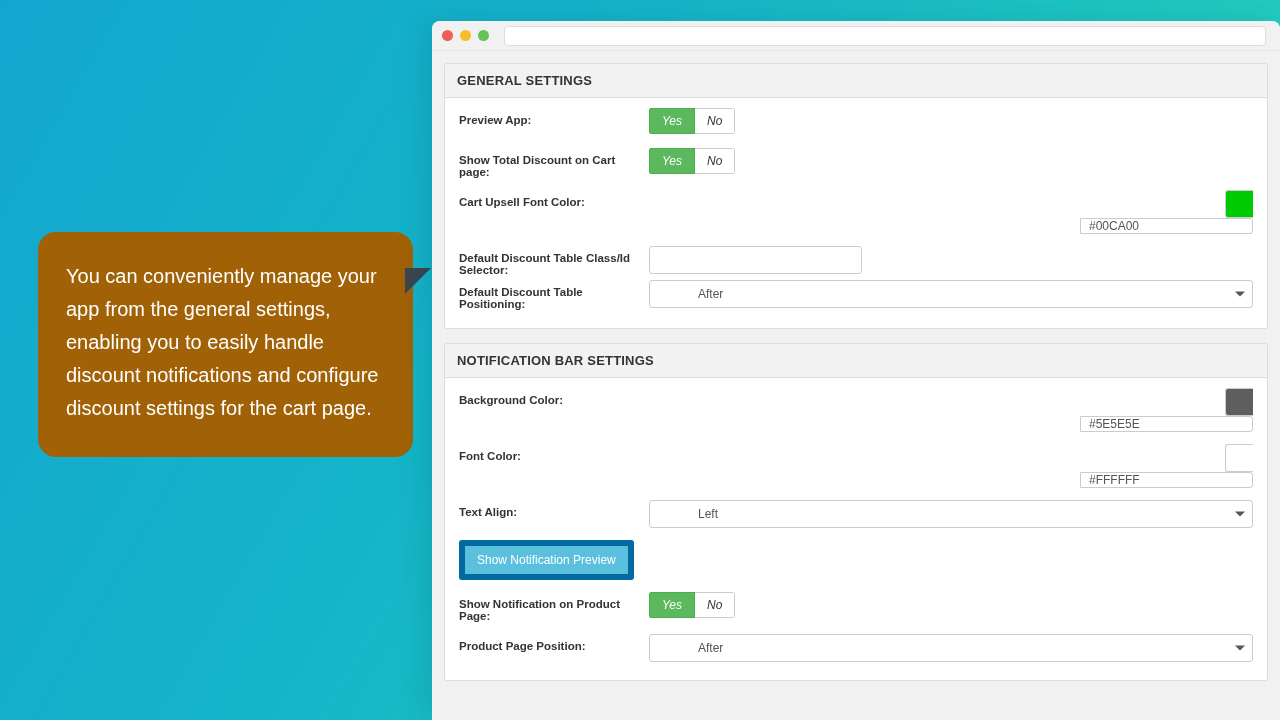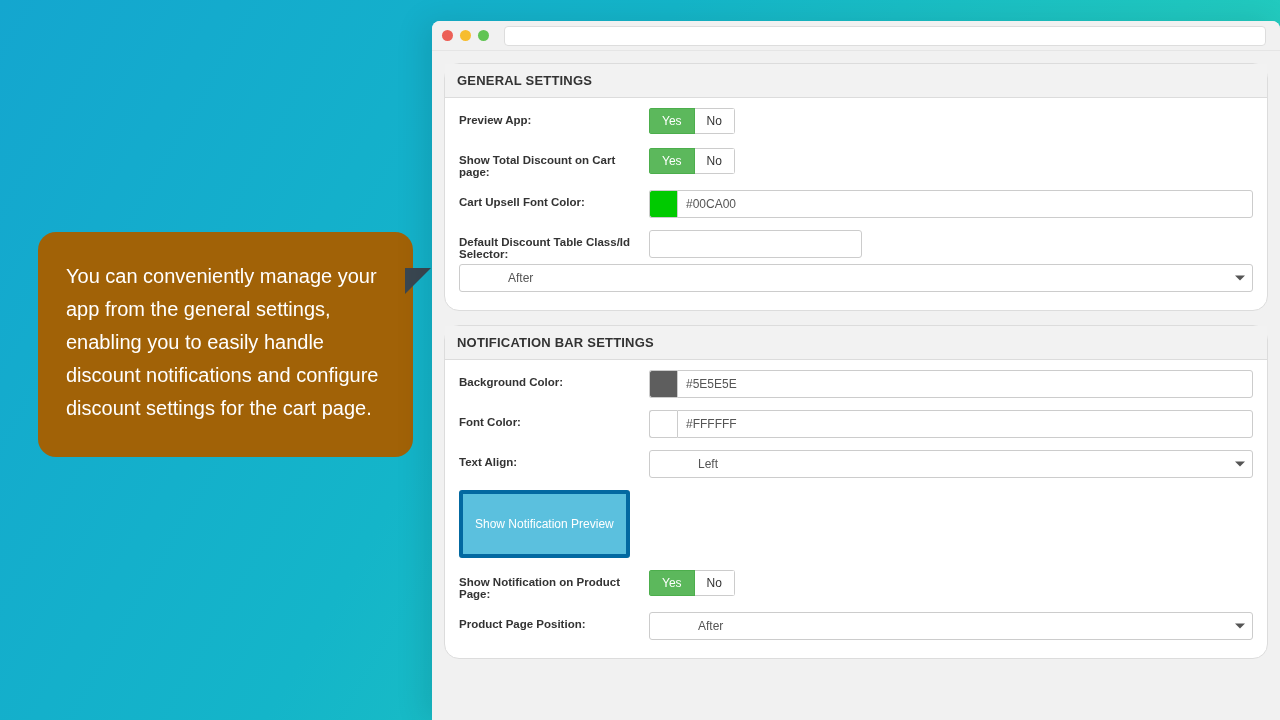--- a/index.html
+++ b/index.html
@@ -64,21 +64,21 @@
   }
 
   .content {
     flex: 1; overflow-y: hidden;
     padding: 12px 12px 0 12px;
   }
 
   .panel {
     background: #ffffff;
     border: 1px solid #dcdcdc;
-    border-radius: 15px;
+    border-radius: 3px;
     margin-bottom: 14px;
   }
   .panel-head {
     background: #f2f2f2;
     padding: 9px 12px;
     font-size: 13px;
     font-weight: 700;
     letter-spacing: 0.2px;
     color: #333;
     border-bottom: 1px solid #dcdcdc;
@@ -105,29 +105,30 @@
     border-radius: 3px;
     overflow: hidden;
   }
   .yn-btn {
     font-size: 12px;
     padding: 5px 12px;
     border: 1px solid #ccc;
     background: #fff;
     color: #333;
     cursor: pointer;
+    font-style: italic;
   }
   .yn-btn + .yn-btn { border-left: none; }
   .yn-btn.active {
     background: #5cb85c;
     border-color: #4cae4c;
     color: #fff;
   }
 
-  .color-row { display: flex; align-items: flex-end; }
+  .color-row { display: flex; align-items: flex-end; flex-direction: column; }
   .swatch {
     width: 28px; height: 28px;
     border: 1px solid #ccc; border-right: none;
     border-radius: 3px 0 0 3px;
   }
   .color-input, .text-input, .select {
     flex: 1;
     height: 28px;
     border: 1px solid #ccc;
     border-radius: 0 3px 3px 0;
@@ -157,24 +158,24 @@
     pointer-events: none;
   }
 
   .help-text {
     font-size: 11px; color: #888;
     margin: 2px 0 12px 0;
   }
 
   .preview-btn {
     background: #5bc0de;
-    border: 4px solid #0369a1;
+    border: 6px solid #0369a1;
     color: #fff;
     font-size: 12px;
-    padding: 23px 12px;
+    padding: 7px 12px;
     border-radius: 3px;
     cursor: pointer;
   }
 </style>
 </head>
 <body>
 
 <div class="bubble">
   <span>You can conveniently manage your app from the general settings, enabling you to easily handle discount notifications and configure discount settings for the cart page.</span>
 </div>
@@ -225,20 +226,21 @@
 
 
         <div class="row with-help">
           <div class="label-col">Default Discount Table Class/Id Selector:</div>
           <div class="control-col">
             <input class="text-input solo" value="" style="">
           </div>
         </div>
 
         <div class="row">
+          <div class="label-col">Default Discount Table Positioning:</div>
           <div class="control-col">
             <div class="select-wrap">
               <select class="select">
                 <option>After</option>
               </select>
               <div class="select-caret"></div>
             </div>
           </div>
         </div>
 

